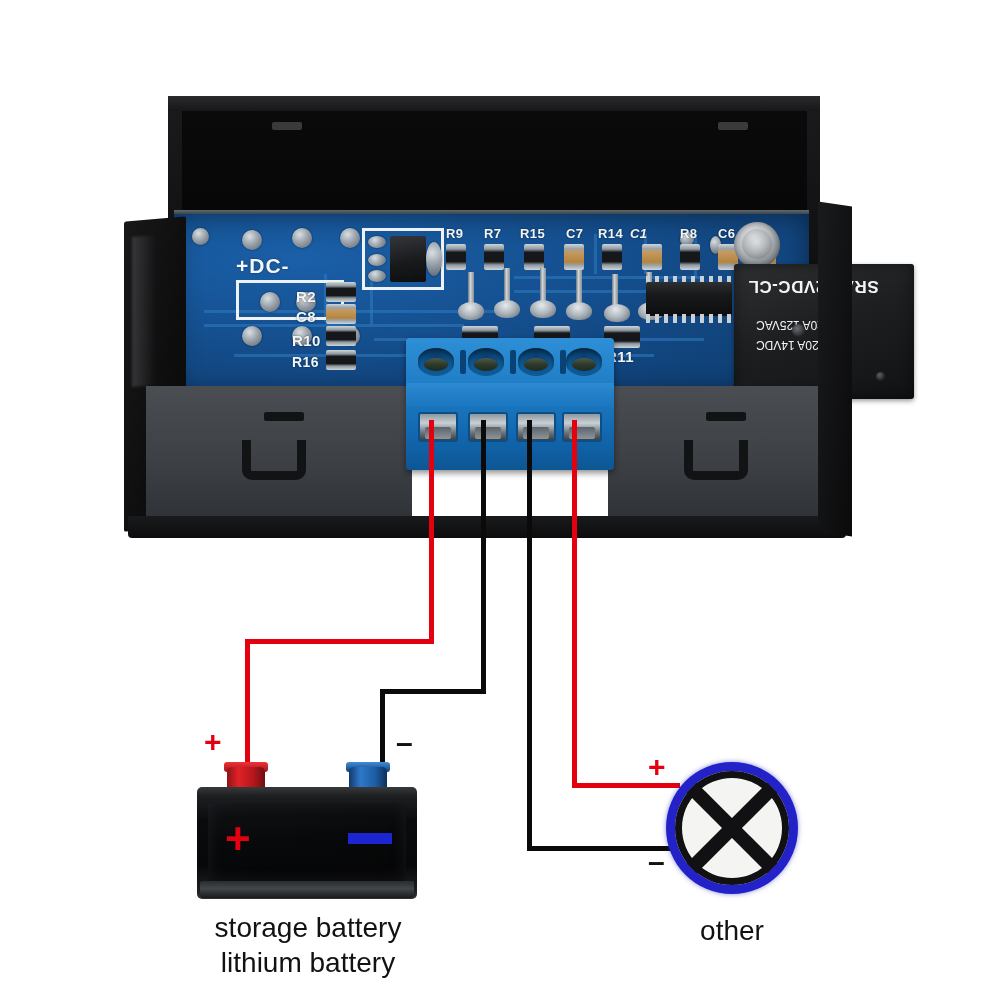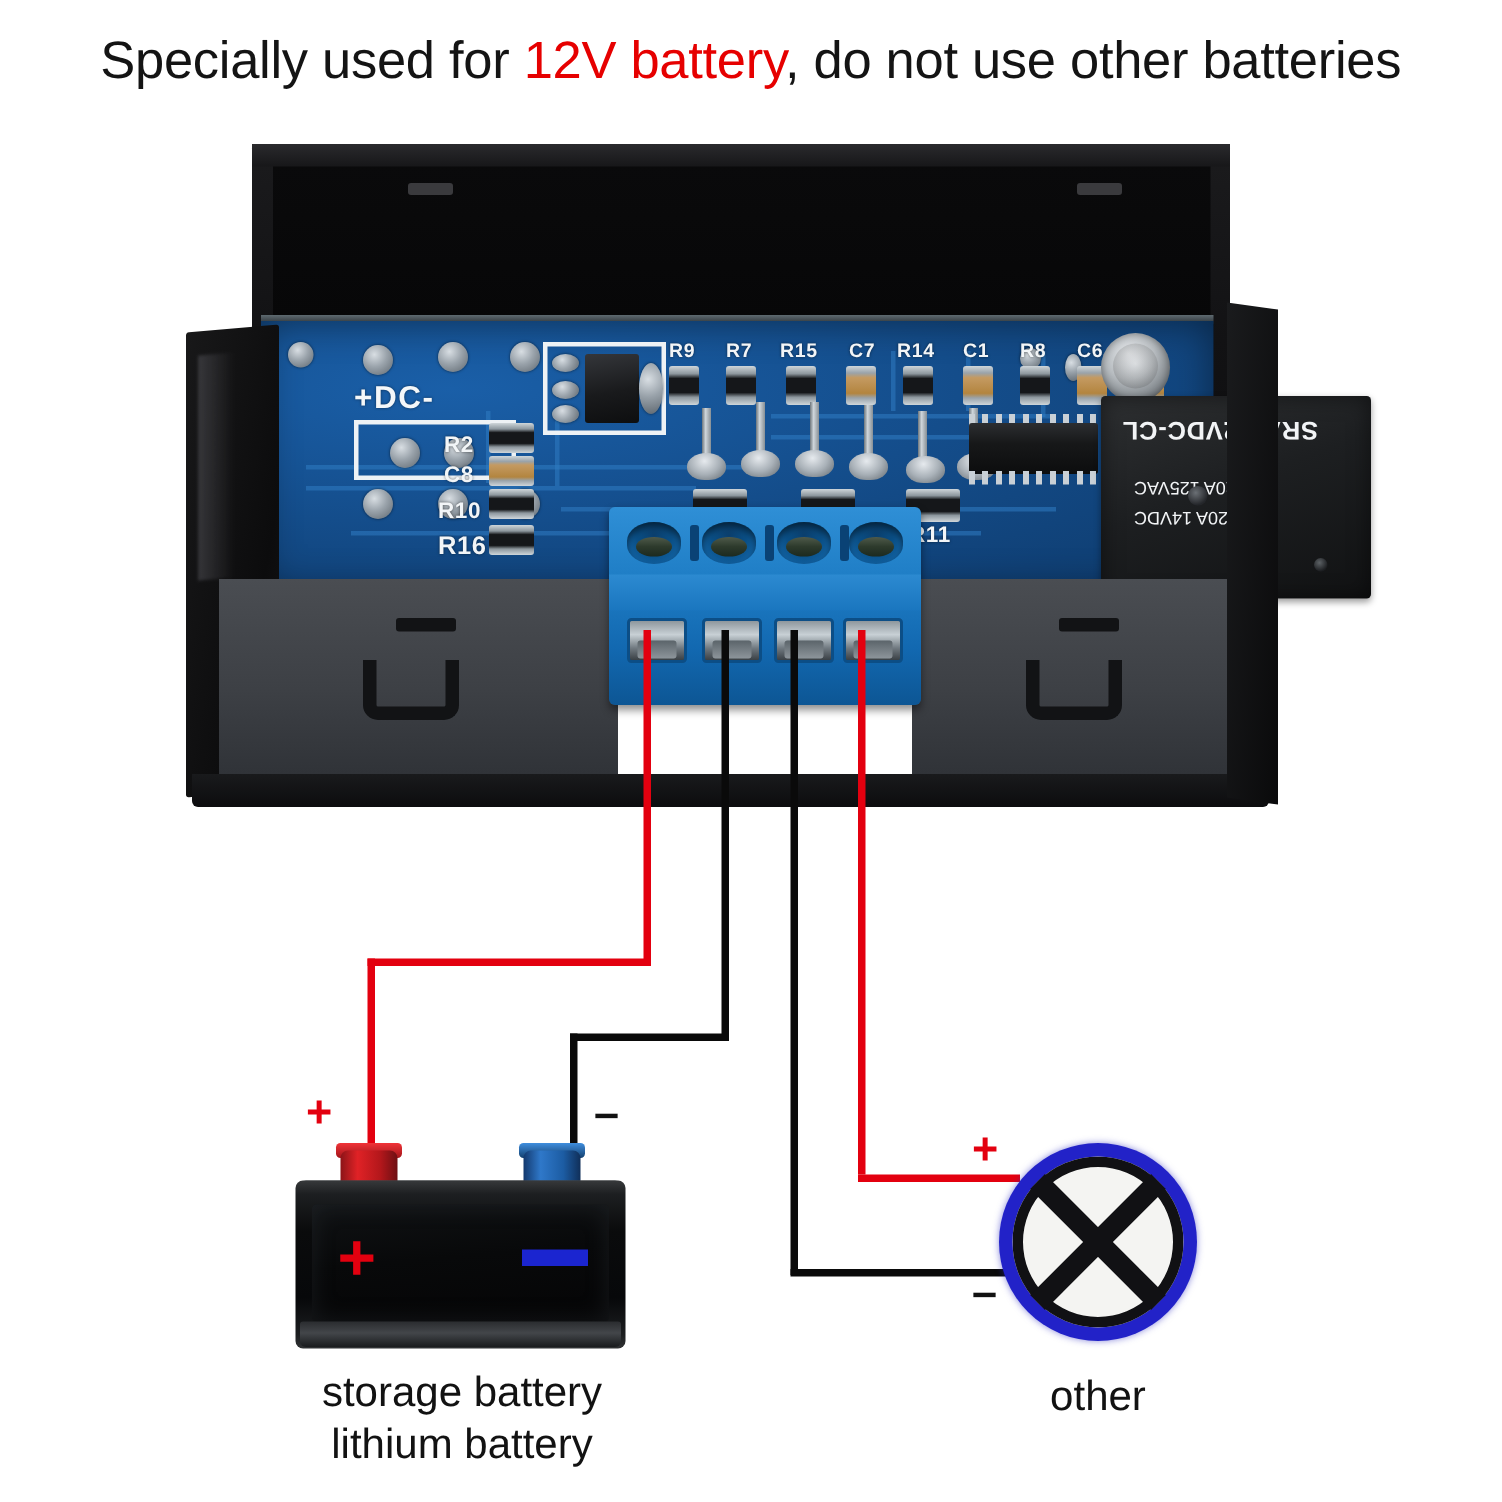--- a/index.html
+++ b/index.html
@@ -421,23 +421,20 @@
     font-size: 28px;
     text-align: center;
     white-space: nowrap;
   }
 </style>
 </head>
 <body>
 
 <div id="stage">
 
-  <div id="heading">
-    <span>Specially used for </span><span class="hl">12V battery</span><span>, do not use other batteries</span>
-  </div>
 
   <div id="device">
 
     <div class="shell-back"></div>
     <div class="shell-inner-cavity"></div>
     <div class="shell-top-edge"></div>
     <div class="shell-tab t1"></div>
     <div class="shell-tab t2"></div>
     <div class="shell-notch n1"></div>
     <div class="shell-notch-blk b1"></div>
@@ -486,36 +483,36 @@
       <div class="lbl" style="left:272px;top:12px;">R9</div>
       <div class="smd" style="left:272px;top:30px;"></div>
       <div class="lbl" style="left:310px;top:12px;">R7</div>
       <div class="smd" style="left:310px;top:30px;"></div>
       <div class="lbl" style="left:346px;top:12px;">R15</div>
       <div class="smd" style="left:350px;top:30px;"></div>
       <div class="lbl" style="left:392px;top:12px;">C7</div>
       <div class="smd cap" style="left:390px;top:30px;"></div>
       <div class="lbl" style="left:424px;top:12px;">R14</div>
       <div class="smd" style="left:428px;top:30px;"></div>
-      <div class="lbl" style="left:468px;top:12px;">C1</div>
+      <div class="lbl" style="left:456px;top:12px;font-style:italic;">C1</div>
       <div class="smd cap" style="left:468px;top:30px;"></div>
       <div class="lbl" style="left:506px;top:12px;">R8</div>
       <div class="smd" style="left:506px;top:30px;"></div>
       <div class="lbl" style="left:544px;top:12px;">C6</div>
       <div class="smd cap" style="left:544px;top:30px;"></div>
       <div class="lbl" style="left:582px;top:12px;">C5</div>
       <div class="smd cap" style="left:582px;top:30px;"></div>
 
       <div class="lbl" style="left:122px;top:74px;font-size:15px;">R2</div>
       <div class="smd" style="left:152px;top:68px;width:30px;height:20px;"></div>
       <div class="lbl" style="left:122px;top:94px;font-size:15px;">C8</div>
       <div class="smd cap" style="left:152px;top:90px;width:30px;height:20px;"></div>
       <div class="lbl" style="left:118px;top:118px;font-size:15px;">R10</div>
       <div class="smd" style="left:152px;top:112px;width:30px;height:20px;"></div>
-      <div class="lbl" style="left:118px;top:140px;font-size:17px;">R16</div>
+      <div class="lbl" style="left:118px;top:140px;font-size:14px;">R16</div>
       <div class="smd" style="left:152px;top:136px;width:30px;height:20px;"></div>
 
       <div class="pin-post" style="left:294px;top:58px;"></div>
       <div class="pin-base" style="left:284px;top:88px;"></div>
       <div class="pin-post" style="left:330px;top:54px;"></div>
       <div class="pin-base" style="left:320px;top:86px;"></div>
       <div class="pin-post" style="left:366px;top:54px;"></div>
       <div class="pin-base" style="left:356px;top:86px;"></div>
       <div class="pin-post" style="left:402px;top:56px;"></div>
       <div class="pin-base" style="left:392px;top:88px;"></div>

